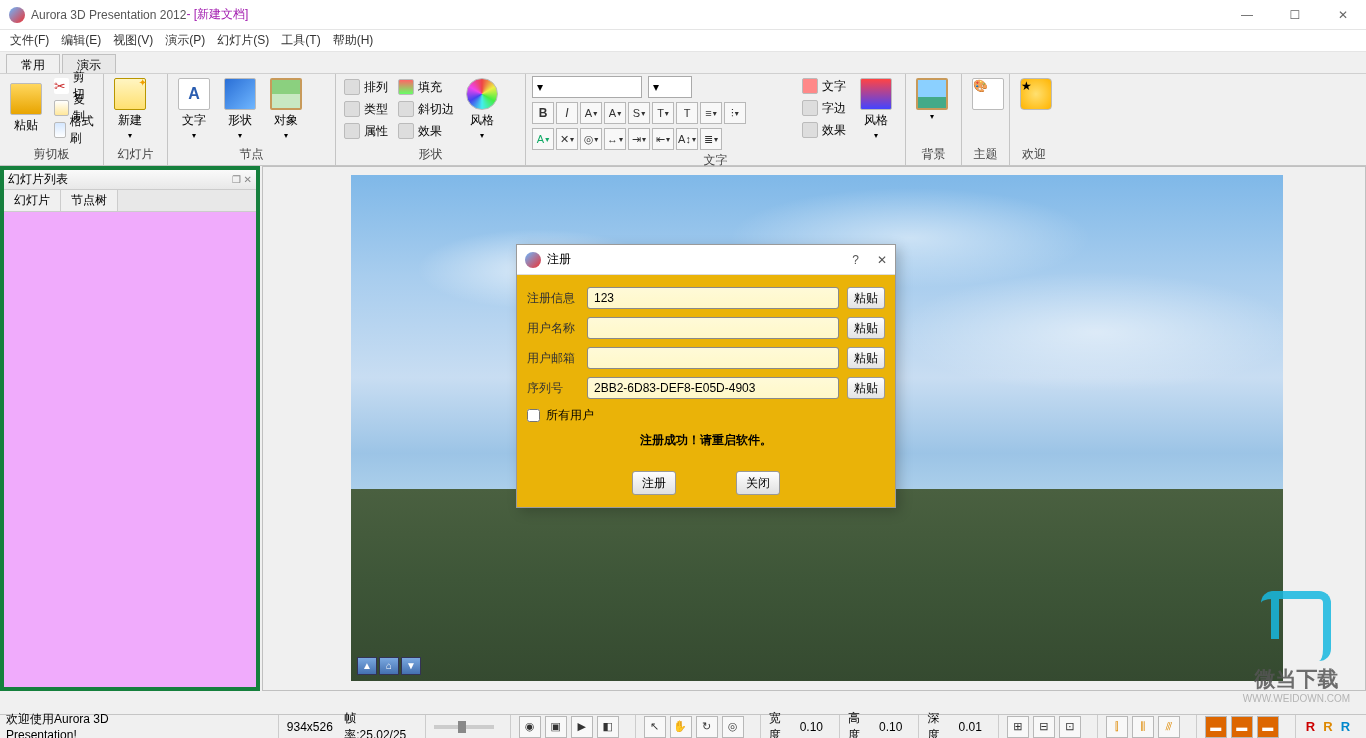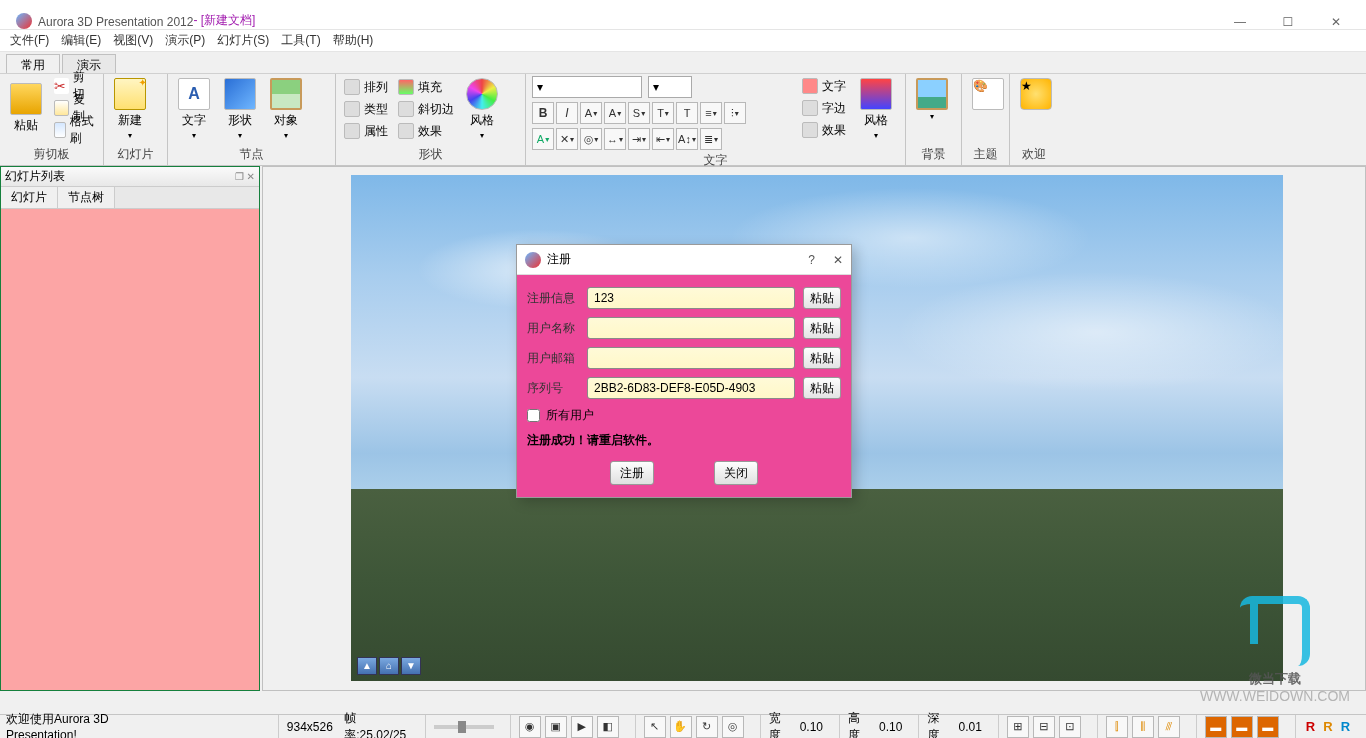--- a/index.html
+++ b/index.html
@@ -1,19 +1,19 @@
 <!DOCTYPE html>
 <html><head>
 <meta charset="utf-8">
 <style>
 * { margin:0; padding:0; box-sizing:border-box; font-family:"Microsoft YaHei","SimSun",Arial,sans-serif; font-size:12px; }
 body { width:1366px; height:738px; background:#f0f0f0; overflow:hidden; position:relative; }
 
 
-.titlebar { height:30px; background:#fff; display:flex; align-items:flex-end; padding:0 16px; border-bottom:1px solid #e5e5e5; }
+.titlebar { height:30px; background:#fff; display:flex; align-items:center; padding:0 9px; border-bottom:1px solid #e5e5e5; }
 .titlebar .logo { width:16px; height:16px; border-radius:50%; background:linear-gradient(135deg,#6ab7ff,#e33); margin-right:6px; }
 .titlebar .title { color:#555; }
 .titlebar .doctitle { color:#a21caf; }
 .titlebar .wbtns { margin-left:auto; display:flex; gap:20px; }
 .titlebar .wbtns span { width:28px; text-align:center; color:#666; cursor:default; }
 
 
 .menubar { height:22px; background:#fff; display:flex; align-items:center; padding:0 4px; border-bottom:1px solid #e5e5e5; }
 .menubar span { padding:2px 6px; color:#333; }
 
@@ -46,68 +46,68 @@
 .ic.pal { border-radius:50%; background:conic-gradient(#e44,#ee4,#4e4,#4ee,#44e,#e4e,#e44); }
 .ic.bg { background:linear-gradient(#8bd0ff 60%,#4a8 60%); border:2px solid #c89a5a; }
 .ic.theme { background:#fff; }
 .ic.star { background:radial-gradient(#ffe070,#ffb400); border-radius:4px; }
 .toolbtn { width:22px; height:22px; border:1px solid #b8b8b8; background:#f8f8f8; display:inline-flex; align-items:center; justify-content:center; font-size:11px; color:#333; }
 .toolbtn.dd::after { content:"▾"; font-size:8px; margin-left:1px; }
 .fontrow { display:flex; gap:2px; flex-wrap:wrap; width:260px; }
 .combo { height:22px; border:1px solid #aaa; background:#fff; display:inline-flex; align-items:center; padding:0 4px; }
 
 
-.dock { position:absolute; left:0; top:166px; width:260px; height:525px; background:#fca5a5; border:1px solid #15803d; }
+.dock { position:absolute; left:0; top:166px; width:260px; height:525px; background:#f0abfc; border:4px solid #15803d; }
 .dock .hdr { height:20px; background:linear-gradient(#fafafa,#e8e8e8); border-bottom:1px solid #ccc; padding:0 4px; display:flex; align-items:center; }
 .dock .hdr .sp { margin-left:auto; font-size:10px; color:#888; }
 .dock .tabs { height:22px; display:flex; border-bottom:1px solid #ccc; background:#e8e8e8; }
 .dock .tabs span { padding:2px 10px; border-right:1px solid #ccc; background:#f0f0f0; }
 .dock .thumb { margin:6px auto; width:240px; }
 .dock .thumbimg { width:240px; height:130px; background:linear-gradient(#9ccaee 0%,#bad9f0 55%,#5a7850 55%,#415940 100%); border:1px solid #888; }
 .dock .thumblbl { text-align:center; padding:4px; }
 
 
 .canvas { position:absolute; left:262px; top:166px; right:0; height:525px; background:#f0f0f0; border:1px solid #c0c0c0; overflow:hidden; }
 .scene { position:absolute; left:88px; top:8px; width:932px; height:506px; background:linear-gradient(#7fb8e8 0%,#a8cdee 20%,#c8ddf2 40%,#9cc4e6 55%,#aaceea 62%, #4a6040 62%, #3e5638 80%, #354a30 100%); }
 .scene .clouds { position:absolute; inset:0 0 38% 0; background:
  radial-gradient(ellipse 120px 40px at 20% 30%,rgba(255,255,255,.6),transparent),
  radial-gradient(ellipse 180px 50px at 60% 20%,rgba(255,255,255,.5),transparent),
  radial-gradient(ellipse 200px 60px at 80% 50%,rgba(255,255,255,.5),transparent),
  radial-gradient(ellipse 140px 45px at 40% 60%,rgba(255,255,255,.4),transparent); }
 .scene .navarr { position:absolute; left:6px; bottom:6px; display:flex; gap:2px; }
 .scene .navarr span { width:20px; height:18px; background:linear-gradient(#7aa8e0,#4470b0); border:1px solid #335; color:#fff; text-align:center; line-height:16px; font-size:10px; }
 
 
-.dialog { position:absolute; left:516px; top:244px; width:336px; background:#ec4899; border:1px solid #9a9a9a; box-shadow:4px 4px 12px rgba(0,0,0,.2); }
+.dialog { position:absolute; left:516px; top:244px; width:380px; background:#eab308; border:1px solid #9a9a9a; box-shadow:4px 4px 12px rgba(0,0,0,.2); }
 .dialog .dhdr { height:30px; background:#fff; display:flex; align-items:center; padding:0 8px; border-bottom:1px solid #ddd; }
 .dialog .dhdr .dlogo { width:16px; height:16px; border-radius:50%; background:linear-gradient(135deg,#6ab7ff,#e33); margin-right:6px; }
 .dialog .dhdr .dbtns { margin-left:auto; display:flex; gap:18px; color:#555; }
 .dialog .body { padding:12px 10px; }
 .dialog .frow { display:flex; align-items:center; gap:8px; margin-bottom:8px; }
 .dialog .flbl { width:52px; color:#333; }
 .dialog input[type=text] { flex:1; height:22px; border:1px solid #8a8a8a; background:linear-gradient(#fffad8,#fff8c8); padding:0 6px; border-radius:3px; }
 .dialog .pbtn { width:38px; height:22px; border:1px solid #999; background:linear-gradient(#fefefe,#e4e4e4); border-radius:3px; text-align:center; line-height:20px; }
 .dialog .chk { display:flex; align-items:center; gap:6px; margin:4px 0 8px; }
-.dialog .msg { text-align:left; font-weight:bold; margin:6px 0 12px; }
+.dialog .msg { text-align:center; font-weight:bold; margin:6px 0 22px; }
 .dialog .dbtnrow { display:flex; justify-content:center; gap:60px; }
 .dialog .dbtn { width:44px; height:24px; border:1px solid #999; background:linear-gradient(#fefefe,#e0e0e0); border-radius:3px; text-align:center; line-height:22px; }
 
 
 .status { position:absolute; left:0; bottom:0; right:0; height:24px; background:#f0f0f0; border-top:1px solid #c5c5c5; display:flex; align-items:center; padding:0 6px; gap:8px; }
 .status .cell { border-left:1px solid #ccc; padding:0 8px; height:100%; display:flex; align-items:center; gap:4px; }
 .status .slider { width:60px; height:4px; background:#ccc; position:relative; }
 .status .slider::after { content:""; position:absolute; width:8px; height:12px; background:#888; top:-4px; left:40%; }
 .rletters span { font-weight:bold; font-size:13px; margin:0 2px; }
 
 
 .watermark { position:absolute; right:16px; bottom:34px; text-align:center; opacity:.85; }
 .watermark .wicon { width:70px; height:70px; border:8px solid #17b8e0; border-radius:12px 12px 12px 0; border-left:none; border-bottom:none; transform:rotate(0deg); margin:0 auto 4px; position:relative; }
 .watermark .wicon::before { content:""; position:absolute; width:8px; height:40px; background:#17b8e0; left:10px; top:0px; }
-.watermark .wtxt { font-size:13px; color:#555; font-weight:bold; }
-.watermark .wsub { font-size:14px; color:#aaa; }
+.watermark .wtxt { font-size:21px; color:#555; font-weight:bold; }
+.watermark .wsub { font-size:10px; color:#aaa; }
 </style>
 </head>
 <body>
 
 <div class="titlebar">
   <span class="logo"></span>
   <span class="title">Aurora 3D Presentation 2012</span>
   <span class="doctitle"> - [新建文档]</span>
   <div class="wbtns">
     <span>—</span>

